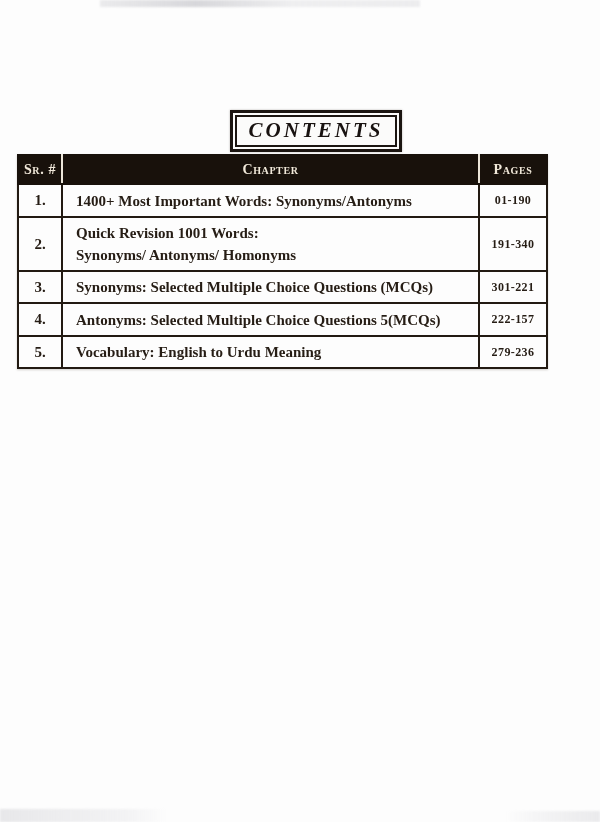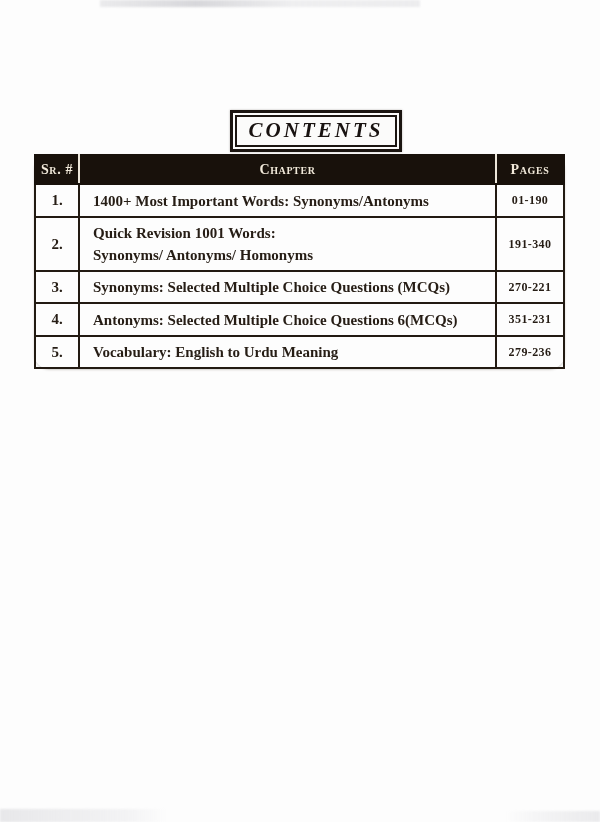--- a/index.html
+++ b/index.html
@@ -46,26 +46,25 @@
     border: 2px solid #1b1511;
     padding: 1px 12px 2px 12px;
     font-size: 21px;
     font-weight: bold;
     letter-spacing: 3px;
     color: #181210;
   }
   
   .toc-table {
     position: absolute;
-    left: 34px;
+    left: 17px;
     top: 154px;
     border-collapse: collapse;
     table-layout: fixed;
     box-shadow: 0 1px 2px rgba(80,70,60,0.25);
-    border-radius: 15px;
   }
   .toc-table th, .toc-table td {
     border: 2px solid #221a12;
     vertical-align: middle;
   }
   .toc-table thead th {
     background: #18110b;
     color: #f1e9da;
     font-variant: small-caps;
     font-weight: bold;
@@ -130,28 +129,28 @@
           <span class="chapter-line">Quick Revision 1001 Words:</span>
           <span class="chapter-line">Synonyms/ Antonyms/ Homonyms</span>
         </td>
         <td class="cell-pages">191-340</td>
       </tr>
       <tr class="rh-3">
         <td class="cell-sr">3.</td>
         <td class="cell-chapter">
           <span class="chapter-line">Synonyms: Selected Multiple Choice Questions (MCQs)</span>
         </td>
-        <td class="cell-pages">270-221</td>
+        <td class="cell-pages">301-221</td>
       </tr>
       <tr class="rh-4">
         <td class="cell-sr">4.</td>
         <td class="cell-chapter">
-          <span class="chapter-line">Antonyms: Selected Multiple Choice Questions 6(MCQs)</span>
+          <span class="chapter-line">Antonyms: Selected Multiple Choice Questions 5(MCQs)</span>
         </td>
-        <td class="cell-pages">351-231</td>
+        <td class="cell-pages">222-157</td>
       </tr>
       <tr class="rh-5">
         <td class="cell-sr">5.</td>
         <td class="cell-chapter">
           <span class="chapter-line">Vocabulary: English to Urdu Meaning</span>
         </td>
         <td class="cell-pages">279-236</td>
       </tr>
     </tbody>
   </table>

